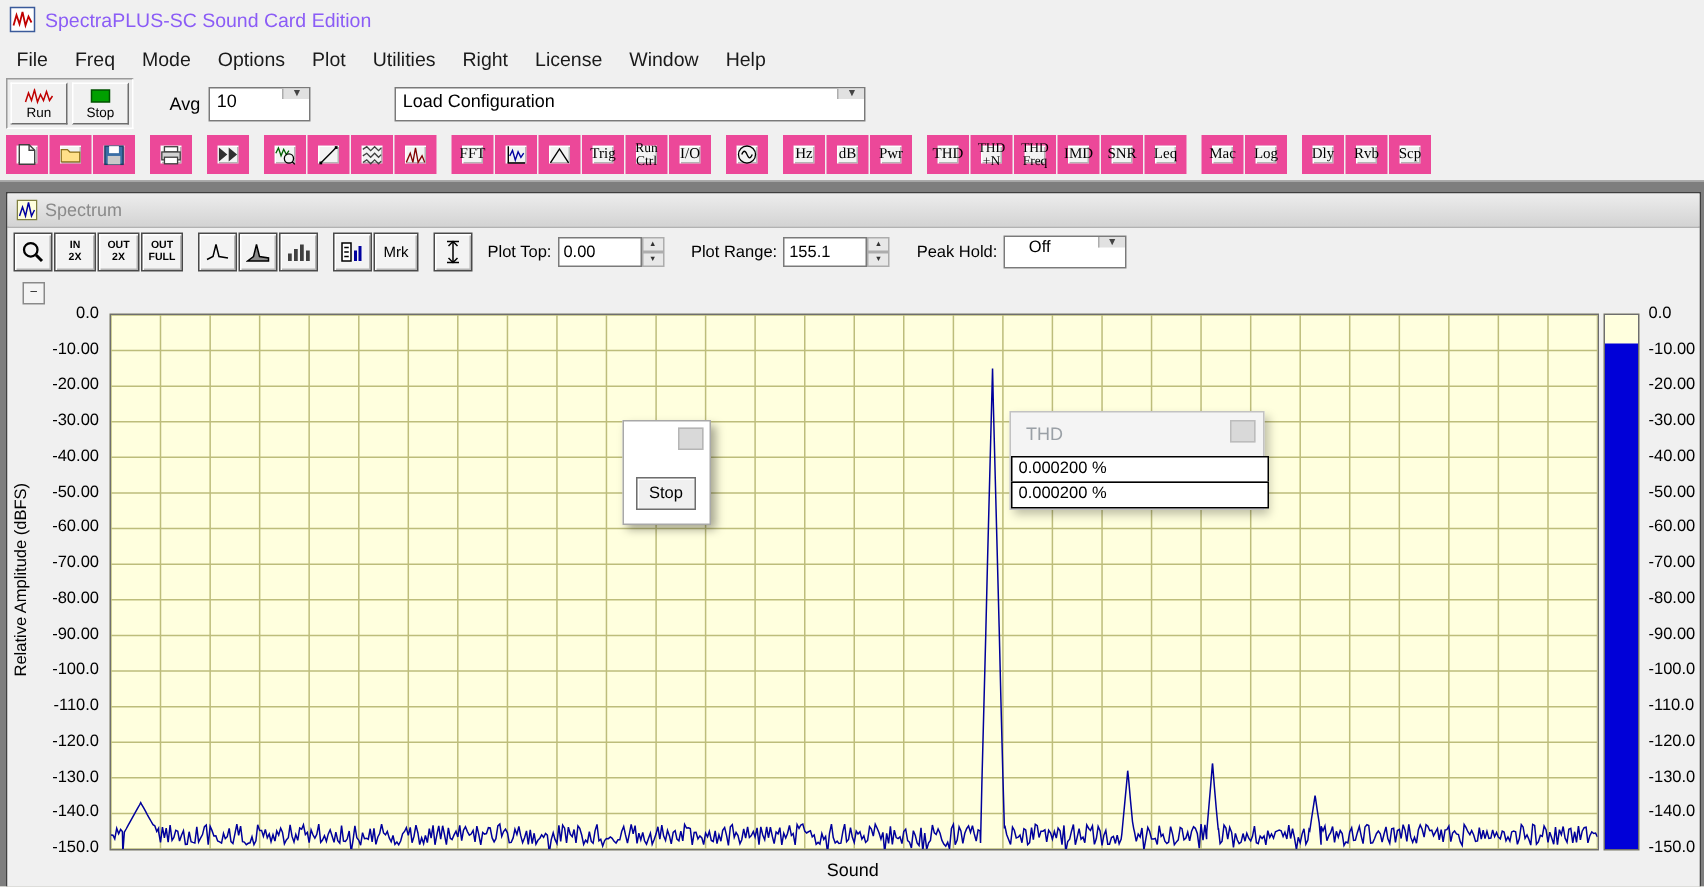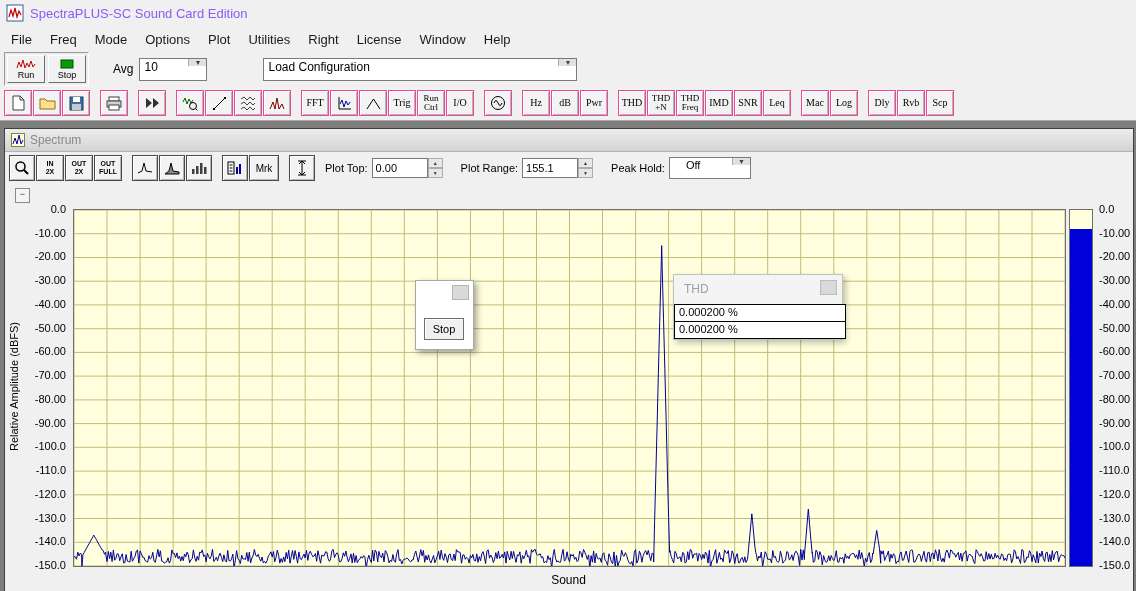--- a/index.html
+++ b/index.html
@@ -24,21 +24,21 @@
           font-size:9px;line-height:1;padding:1px;gap:1px;}
   .lbl{font-size:12px;}
   .combo{height:21px;background:#fff;border:1px solid #7a7a7a;display:flex;align-items:flex-start;font-size:12px;}
   .combo .val{flex:1;padding:1px 4px;white-space:nowrap;overflow:hidden;display:flex;align-items:center;}
   .combo .arrow{width:17px;background:#e1e1e1;border-left:1px solid #adadad;display:flex;
                 align-items:center;justify-content:center;font-size:7px;color:#444;}
 
   
   .toolbar2{position:absolute;top:86px;left:0;right:0;height:34px;background:#f0f0f0;
             display:flex;align-items:center;padding-left:4px;border-bottom:1px solid #ababab;}
-  .tb{width:28px;height:26px;background:#f3f3f3;border:1px solid #ec4899;
+  .tb{width:28px;height:26px;background:#f3f3f3;border:7px solid #ec4899;
       box-shadow:inset 1px 1px 0 #fff, inset -1px -1px 0 #b5b5b5;
       display:flex;align-items:center;justify-content:center;padding:0;margin-right:1px;
       font-family:"Liberation Serif",serif;font-size:10px;line-height:1;color:#000;}
   .tb.two{font-size:9px;white-space:pre-line;text-align:center;}
   .gap{display:inline-block;width:9px;flex:0 0 9px;}
 
   
   .mdi{position:absolute;top:121px;left:0;right:0;bottom:0;background:#7e7e7e;}
   .specwin{position:absolute;left:4px;top:7px;width:1128px;height:478px;background:#f0f0f0;
            border:1px solid #3f3f3f;box-shadow:0 0 0 1px #cfcfcf inset;}

